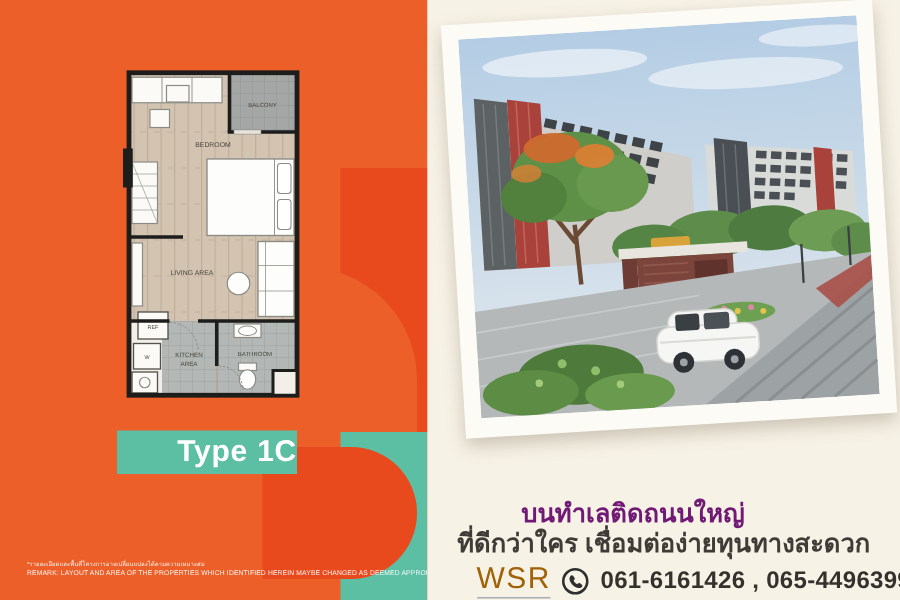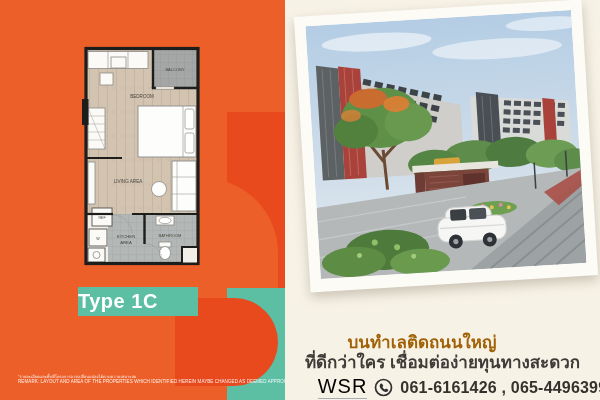--- a/index.html
+++ b/index.html
@@ -9,47 +9,47 @@
   .left-panel{position:absolute;left:0;top:0;width:285px;height:400px;background:#EC5F28;overflow:hidden;}
   .deco{position:absolute;}
   .deco-a{left:227px;top:112px;width:58px;height:176px;background:#E8491D;}
   .deco-b{left:195px;top:178px;width:83px;height:110px;background:#EC5F28;border-top-right-radius:75px;}
   .deco-teal{left:227px;top:288px;width:58px;height:112px;background:#5CBEA3;}
   .deco-c{left:175px;top:298px;width:103px;height:88px;background:#E8491D;border-top-right-radius:46px;border-bottom-right-radius:46px;}
 
   .floorplan{position:absolute;left:80px;top:46px;width:120px;height:220px;}
 
   .type-badge{position:absolute;left:78px;top:287px;width:120px;height:29px;background:#5CBEA3;
-    color:#fff;font-size:20px;font-weight:bold;text-align:left;line-height:29px;letter-spacing:.5px;}
+    color:#fff;font-size:20px;font-weight:bold;text-align:right;line-height:29px;letter-spacing:.5px;}
   .area-text{position:absolute;left:28px;top:316px;width:220px;text-align:center;color:#fff;
     font-size:27px;font-weight:bold;letter-spacing:.5px;}
 
   .disclaimer{position:absolute;left:18px;top:374px;width:540px;transform:scale(.5);transform-origin:0 0;
     color:rgba(255,255,255,.92);}
   .disclaimer .th{font-size:8px;line-height:10px;}
   .disclaimer .en{font-size:9px;line-height:11px;letter-spacing:.2px;white-space:nowrap;}
 
   
   .right-panel{position:absolute;left:285px;top:0;width:315px;height:400px;background:#F7F2E6;}
 
   .polaroid{position:absolute;left:17px;top:8px;width:288px;height:276px;background:#FCFBF6;
     transform:rotate(-3.5deg);box-shadow:0 5px 12px rgba(120,110,90,.35);
     padding:10px 11px 13px 11px;box-sizing:border-box;}
   .polaroid svg{display:block;width:100%;height:100%;}
 
   .headline{position:absolute;left:0;top:297px;width:315px;text-align:center;
     color:#E2732D;font-size:23px;font-weight:800;}
   .subline1{position:absolute;left:0;top:328px;width:274px;text-align:center;
-    color:#a16207;font-size:17px;font-weight:bold;}
+    color:#701a75;font-size:17px;font-weight:bold;}
   .subline2{position:absolute;left:0;top:348px;width:315px;text-align:center;
     color:#3F3B37;font-size:17px;font-weight:bold;}
 
   .contact-row{position:absolute;left:40px;top:375px;width:275px;height:25px;
     display:flex;align-items:center;justify-content:center;gap:7px;}
-  .brand{color:#000000;font-size:20px;line-height:20px;letter-spacing:1px;
+  .brand{color:#a16207;font-size:20px;line-height:20px;letter-spacing:1px;
     border-bottom:1.5px solid #A7ADB4;padding-bottom:2px;font-weight:500;}
   .phone-icon{width:19px;height:19px;flex:0 0 auto;}
   .phones{color:#35322E;font-size:16px;font-weight:bold;letter-spacing:.2px;white-space:nowrap;}
 
   .small-label{font-family:"Liberation Sans",sans-serif;fill:#4A463F;}
 </style>
 </head>
 <body>
 
 <div id="stage">

